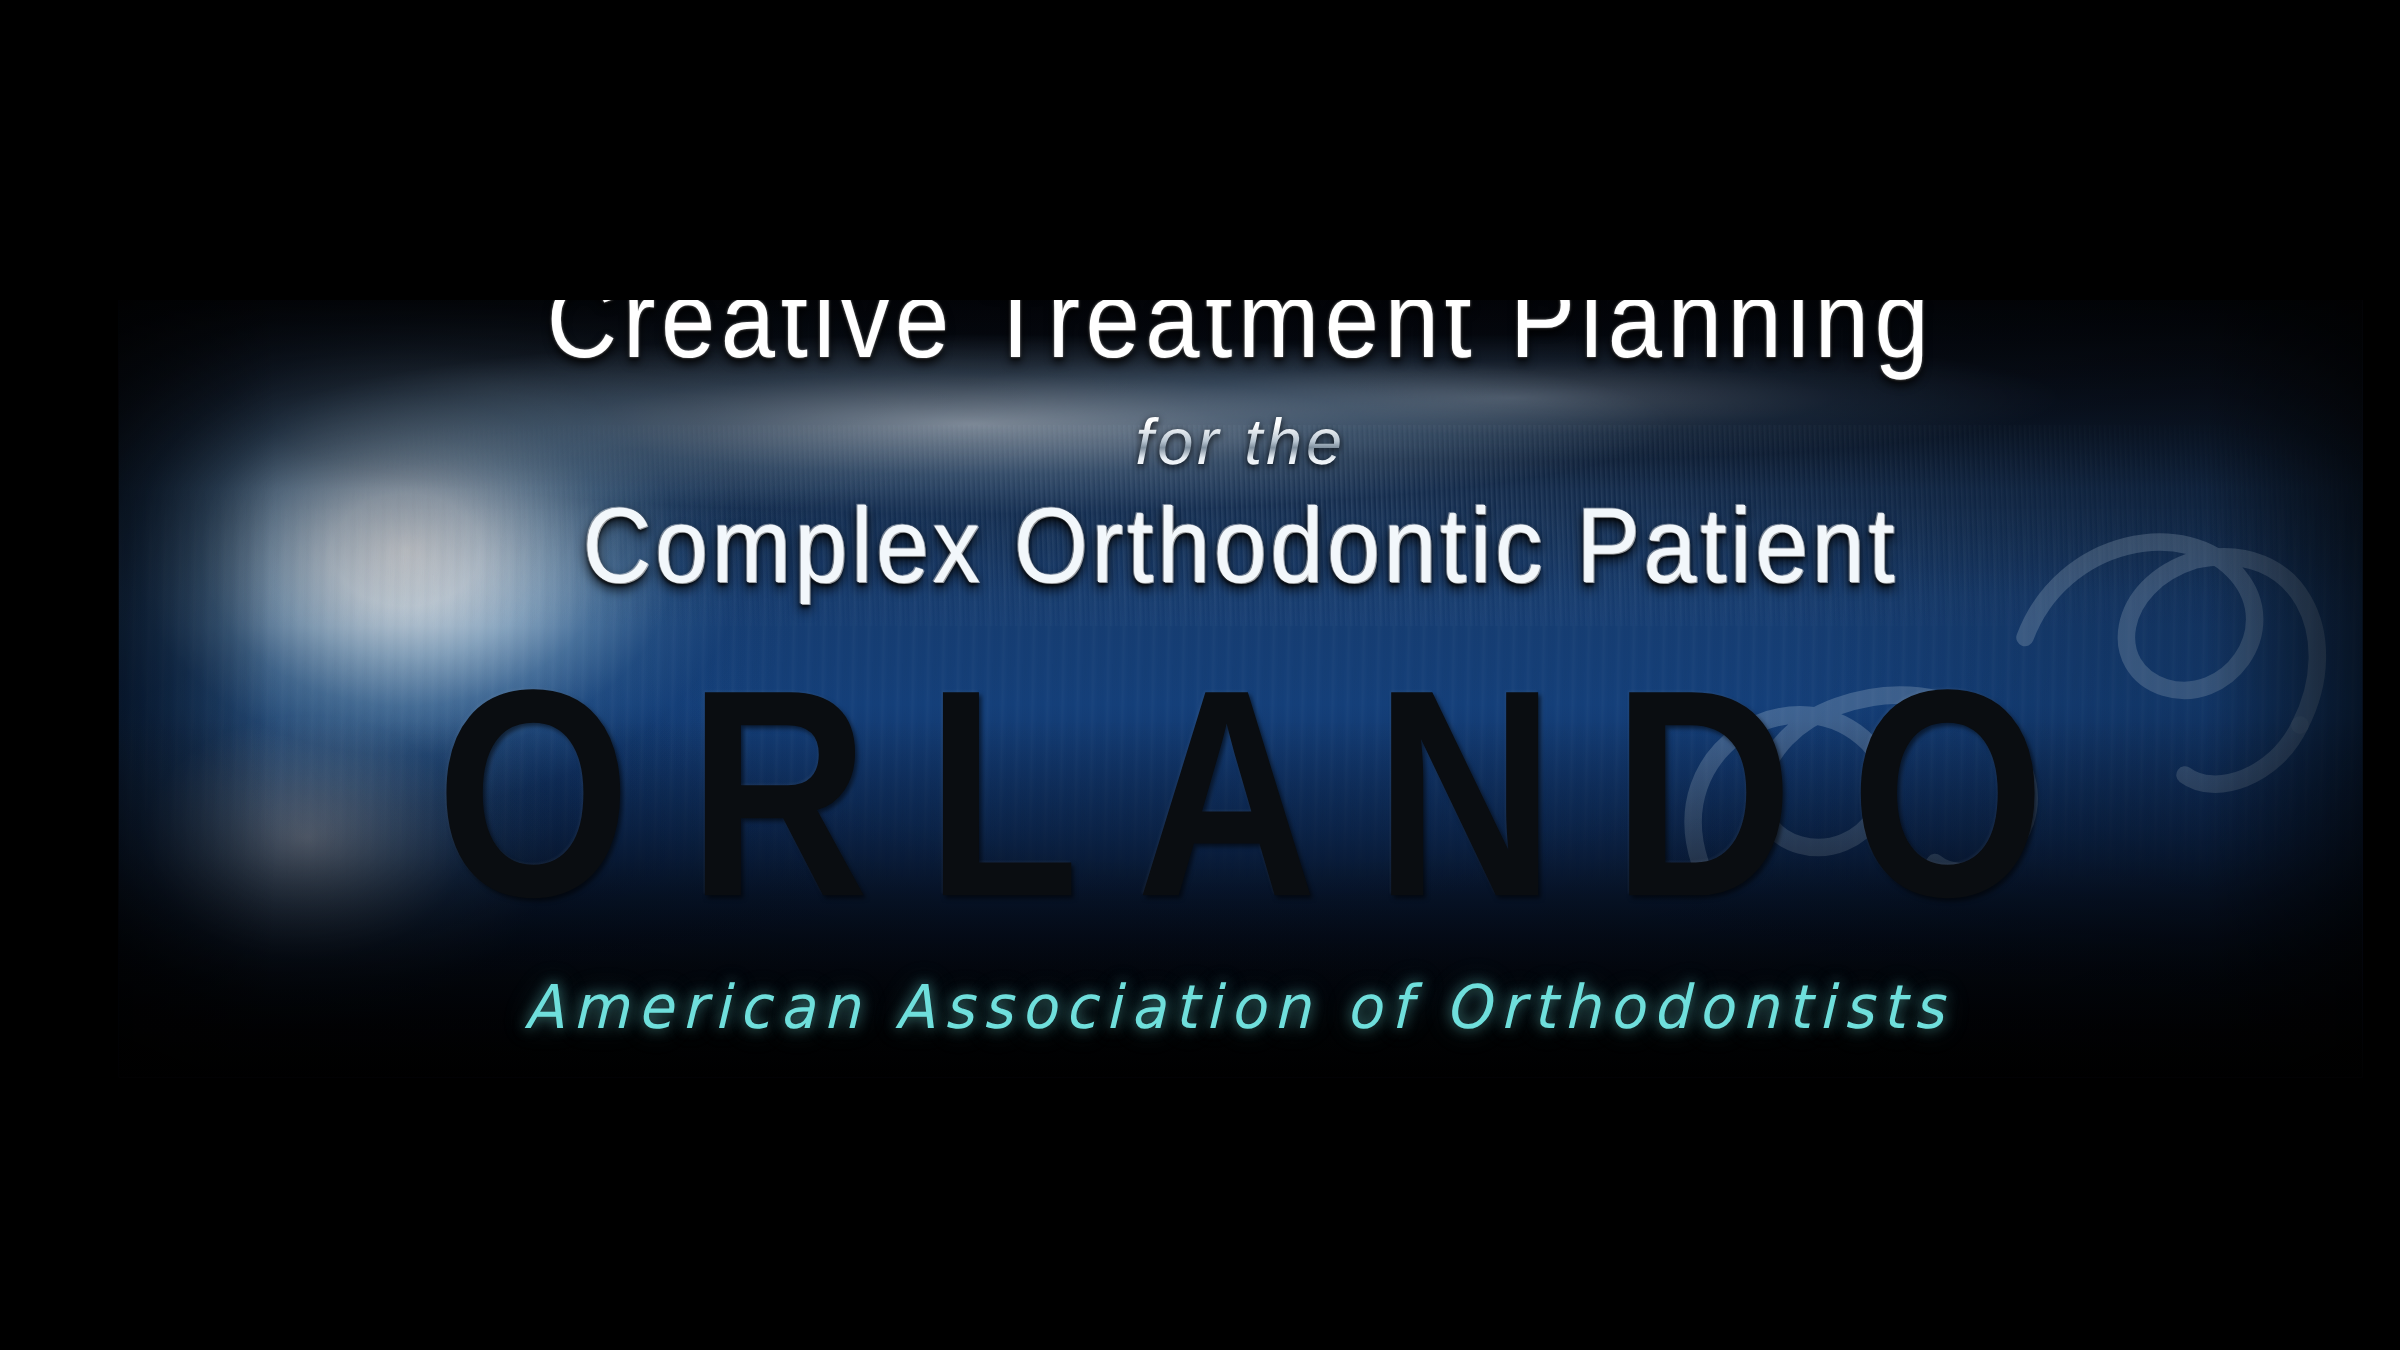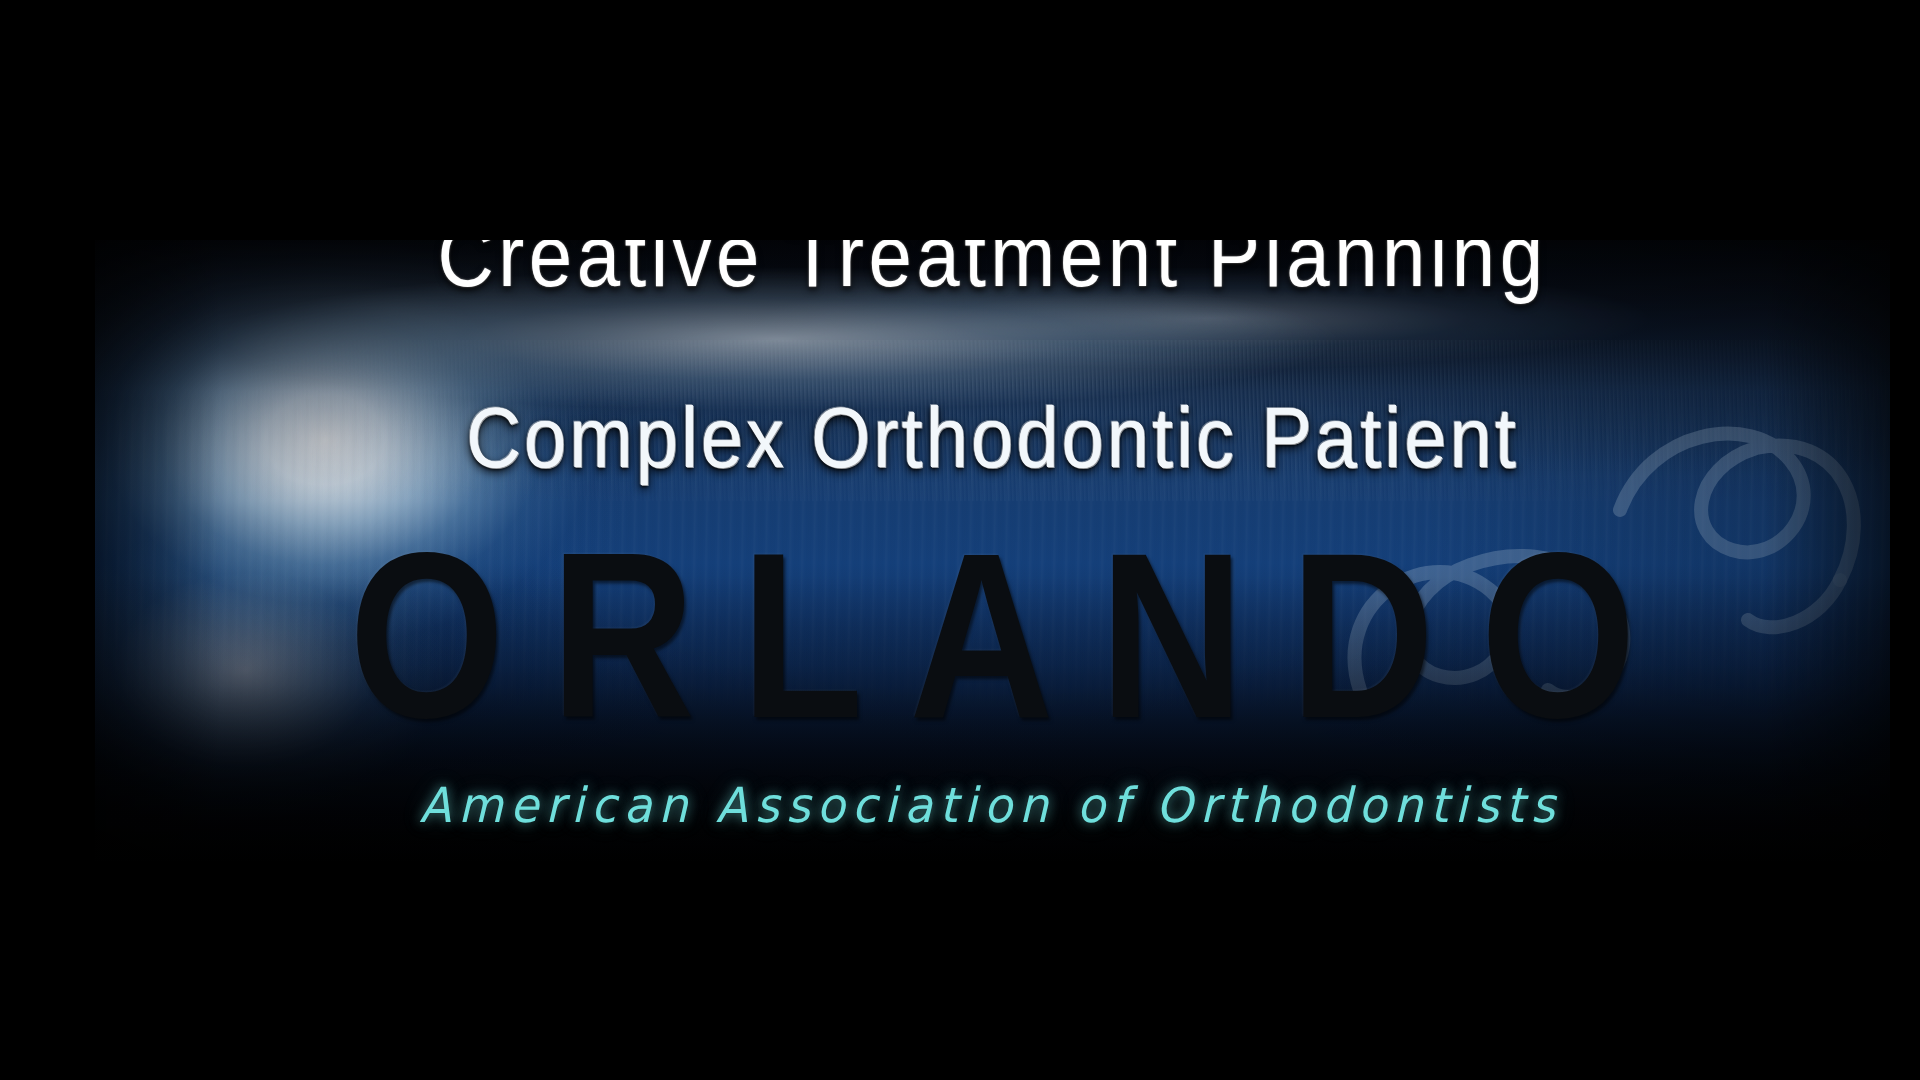--- a/index.html
+++ b/index.html
@@ -302,19 +302,20 @@
       </svg>
     </div>
 
     <div class="wave-layer wave-bottomfade"></div>
     <div class="wave-layer wave-vignette"></div>
 
     <div id="orlando">ORLANDO</div>
 
     <div id="titles">
       <div class="line" id="line-1">Creative Treatment Planning</div>
+      <div class="line" id="line-2">for the</div>
       <div class="line" id="line-3">Complex Orthodontic Patient</div>
     </div>
 
     <div id="assoc">American Association of Orthodontists</div>
 
   </div>
 </div>
 
 </body></html>

